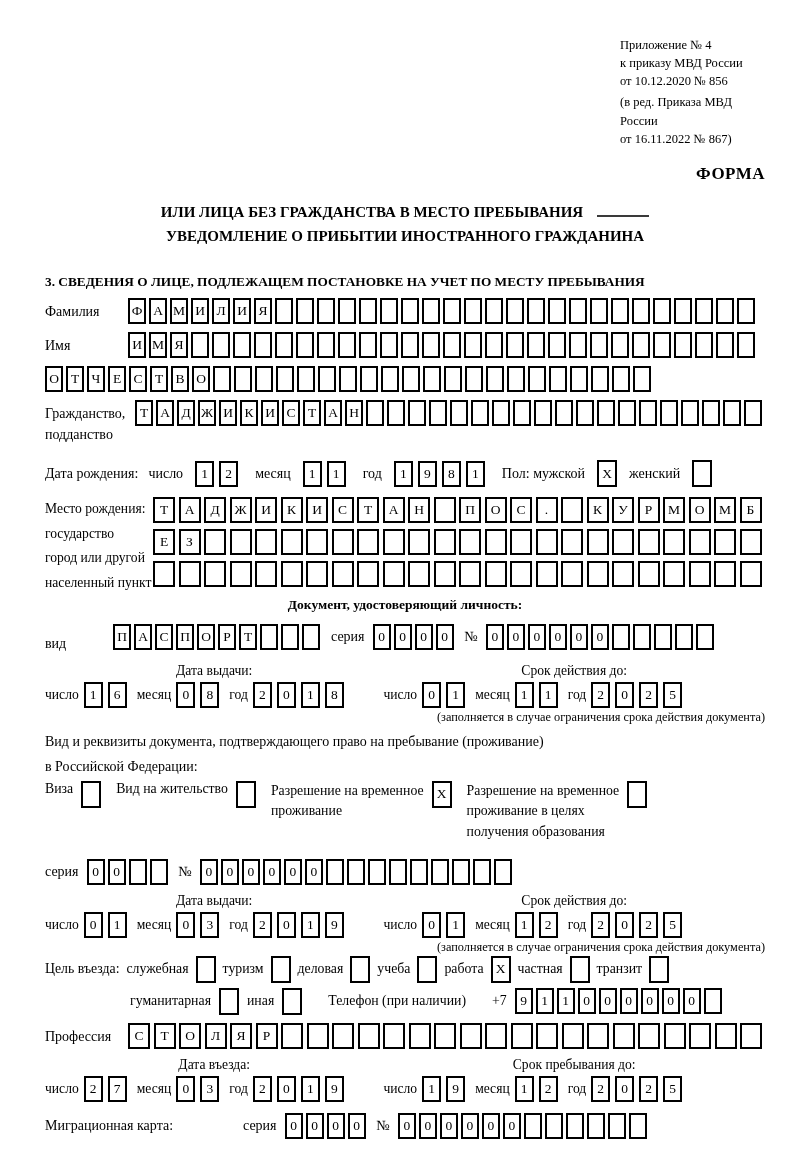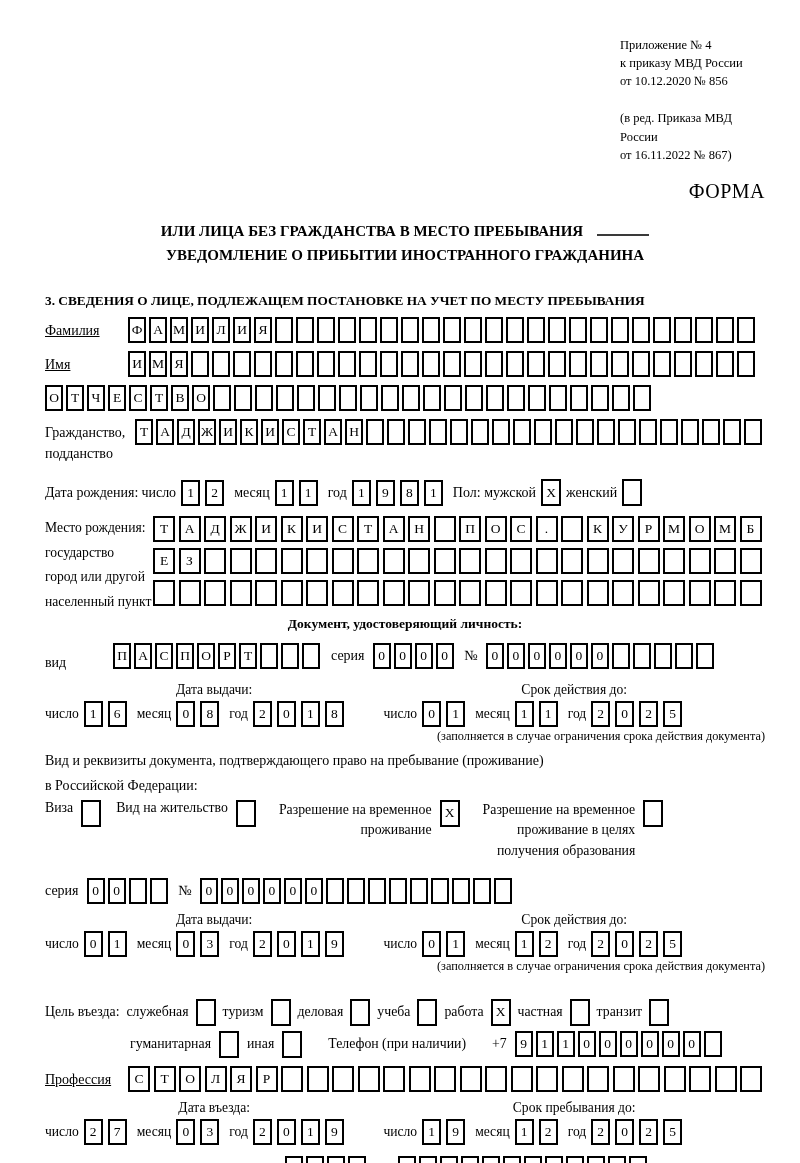--- a/index.html
+++ b/index.html
@@ -1,65 +1,65 @@
 <!DOCTYPE html>
 <html><head>
 <meta charset="utf-8">
 <style>
   html,body{margin:0;padding:0;background:#fff;color:#000;}
   body{font-family:"Liberation Serif","DejaVu Serif",serif;font-size:14px;}
   .page{width:800px;height:1163px;box-sizing:border-box;padding:36px 35px 0 45px;overflow:hidden;background:#fff;}
 
   .appendix{margin-left:575px;font-size:12.5px;line-height:1.45;}
-  .appendix .edition{margin-top:19px;}
-  .forma{text-align:right;font-weight:normal;font-size:20px;margin-top:16px;letter-spacing:.5px;}
+  .appendix .edition{margin-top:3px;}
+  .forma{text-align:right;font-weight:bold;font-size:17px;margin-top:16px;letter-spacing:.5px;}
 
   .title{text-align:center;font-weight:bold;font-size:15px;margin-top:16px;line-height:1.6;}
   .blank{display:inline-block;width:52px;border-bottom:2px solid #3a3a3a;height:.9em;margin-left:14px;}
 
   .sec-heading{font-weight:bold;font-size:13.3px;margin-top:26px;}
 
   .frow{display:flex;align-items:flex-start;margin-top:8px;}
   .lbl{flex:0 0 auto;font-size:14px;padding-top:3px;line-height:1.55;}
-  .w83{width:83px;text-decoration:underline;} .w90{width:90px;} .w108{width:108px;} .w60{width:60px;margin-top:11px;}
+  .w83{width:83px;} .w90{width:90px;} .w108{width:108px;} .w60{width:60px;margin-top:11px;}
 
   .cells{display:flex;flex-wrap:nowrap;}
   .cell{box-sizing:border-box;flex:0 0 auto;width:18px;height:26px;border:2px solid #000;
         margin-right:3px;display:flex;align-items:center;justify-content:center;
         font-size:13.5px;background:#fff;}
   .wide .cell{width:22px;margin-right:3.5px;}
   .date .cell{margin-right:5px;width:19px;}
   .cb .cell{width:20px;height:27px;margin-right:0;}
 
-  .inline-row{display:flex;align-items:center;gap:3px;margin-top:14px;font-size:14px;}
+  .inline-row{display:flex;align-items:center;gap:10px;margin-top:14px;font-size:14px;}
   .inline-row .cells{margin:0 2px;}
 
   .bp{display:flex;align-items:flex-start;margin-top:10px;}
   .bp .lbl-col{width:108px;flex:0 0 auto;font-size:13.6px;line-height:1.8;}
   .bp-rows .cells{margin-bottom:6px;}
 
   .doc-heading{text-align:center;font-weight:bold;font-size:13.5px;margin-top:2px;}
 
   .vid-row{display:flex;align-items:center;margin-top:6px;gap:8px;font-size:14px;}
 
   .dates{display:flex;margin-top:8px;font-size:13.6px;}
   .dates .col-l{flex:0 0 47%;} .dates .col-r{flex:1;}
   .dates .head{text-align:center;}
   .dates .fields{display:flex;align-items:center;gap:5px;margin-top:3px;}
   .note{text-align:right;font-size:12.3px;margin-top:2px;}
 
   .text-line{margin-top:9px;font-size:14px;}
 
   .permit-row{display:flex;align-items:flex-start;margin-top:6px;gap:15px;font-size:13.8px;}
   .pair{display:flex;align-items:flex-start;gap:8px;font-family:Liberation Serif, serif;}
-  .ml{text-align:right;line-height:1.5;margin-left:8px;}
+  .ml{text-align:left;line-height:1.5;}
 
   .seriya-row{display:flex;align-items:center;gap:8px;margin-top:16px;font-size:14px;}
 
-  .purpose-row{display:flex;align-items:center;gap:7px;margin-top:25px;font-size:13.8px;flex-wrap:nowrap;}
+  .purpose-row{display:flex;align-items:center;gap:7px;margin-top:1px;font-size:13.8px;flex-wrap:nowrap;}
   .purpose-row2{display:flex;align-items:center;gap:8px;margin-top:5px;margin-left:85px;font-size:13.8px;}
   .gap-l{margin-left:18px;}
 
   .mc-row{display:flex;align-items:center;margin-top:11px;font-size:14px;gap:8px;}
   .mc-lbl{width:190px;flex:0 0 auto;}
 </style>
 </head>
 <body>
 
 <div class="page">

